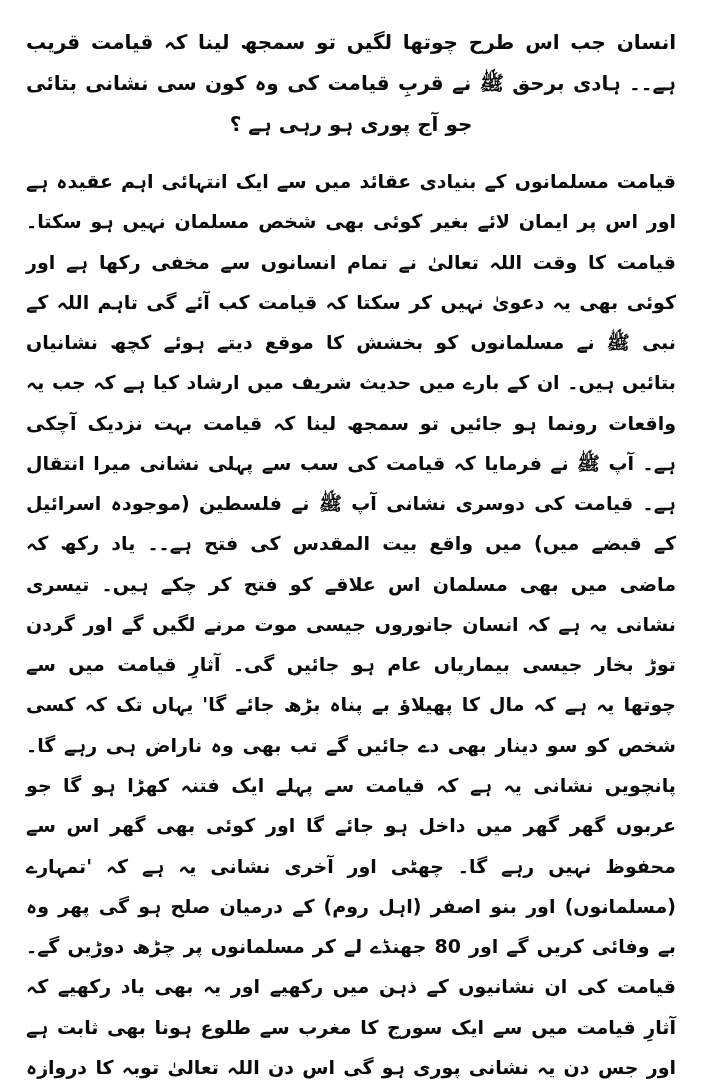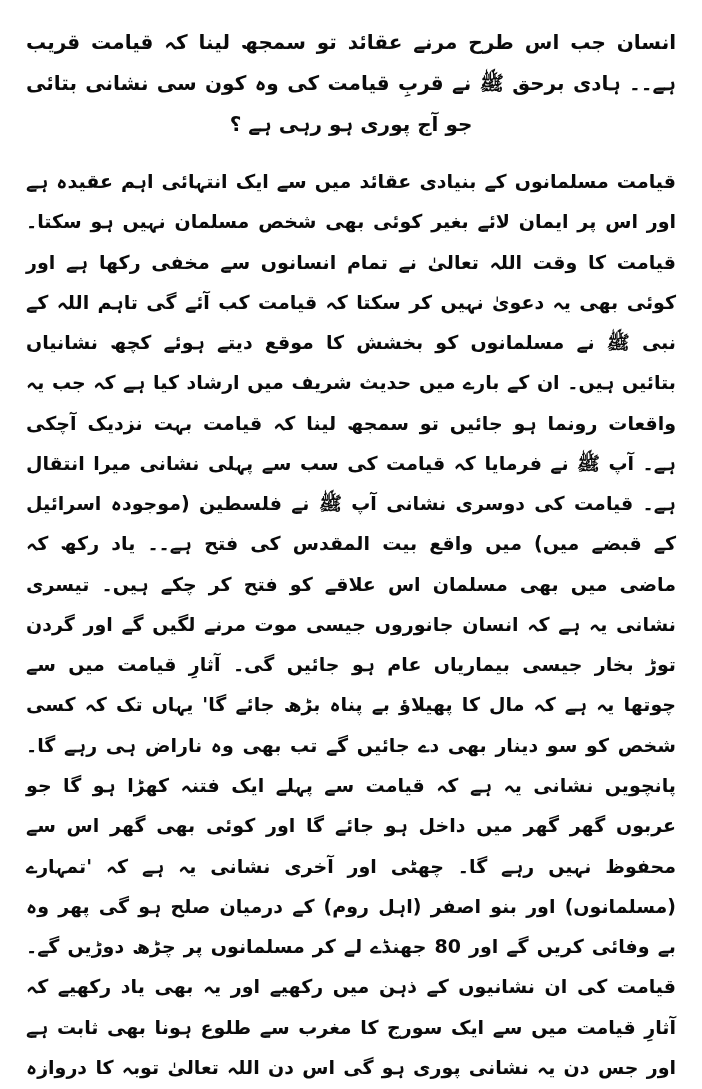--- a/index.html
+++ b/index.html
@@ -45,17 +45,17 @@
     text-align: justify;
     text-align-last: center;
     word-spacing: 1px;
   }
 </style>
 </head>
 <body>
 
 <div class="page">
 
-  <h1 class="urdu-block heading">انسان جب اس طرح مرنے عقائد تو سمجھ لینا کہ قیامت قریب ہے۔۔ ہادی برحق ﷺ نے قربِ قیامت کی وہ کون سی نشانی بتائی جو آج پوری ہو رہی ہے ؟</h1>
+  <h1 class="urdu-block heading">انسان جب اس طرح چوتھا لگیں تو سمجھ لینا کہ قیامت قریب ہے۔۔ ہادی برحق ﷺ نے قربِ قیامت کی وہ کون سی نشانی بتائی جو آج پوری ہو رہی ہے ؟</h1>
 
   <p class="urdu-block body-text">قیامت مسلمانوں کے بنیادی عقائد میں سے ایک انتہائی اہم عقیدہ ہے اور اس پر ایمان لائے بغیر کوئی بھی شخص مسلمان نہیں ہو سکتا۔ قیامت کا وقت اللہ تعالیٰ نے تمام انسانوں سے مخفی رکھا ہے اور کوئی بھی یہ دعویٰ نہیں کر سکتا کہ قیامت کب آئے گی تاہم اللہ کے نبی ﷺ نے مسلمانوں کو بخشش کا موقع دیتے ہوئے کچھ نشانیاں بتائیں ہیں۔ ان کے بارے میں حدیث شریف میں ارشاد کیا ہے کہ جب یہ واقعات رونما ہو جائیں تو سمجھ لینا کہ قیامت بہت نزدیک آچکی ہے۔ آپ ﷺ نے فرمایا کہ قیامت کی سب سے پہلی نشانی میرا انتقال ہے۔ قیامت کی دوسری نشانی آپ ﷺ نے فلسطین (موجودہ اسرائیل کے قبضے میں) میں واقع بیت المقدس کی فتح ہے۔۔ یاد رکھ کہ ماضی میں بھی مسلمان اس علاقے کو فتح کر چکے ہیں۔ تیسری نشانی یہ ہے کہ انسان جانوروں جیسی موت مرنے لگیں گے اور گردن توڑ بخار جیسی بیماریاں عام ہو جائیں گی۔ آثارِ قیامت میں سے چوتھا یہ ہے کہ مال کا پھیلاؤ بے پناہ بڑھ جائے گا' یہاں تک کہ کسی شخص کو سو دینار بھی دے جائیں گے تب بھی وہ ناراض ہی رہے گا۔ پانچویں نشانی یہ ہے کہ قیامت سے پہلے ایک فتنہ کھڑا ہو گا جو عربوں گھر گھر میں داخل ہو جائے گا اور کوئی بھی گھر اس سے محفوظ نہیں رہے گا۔ چھٹی اور آخری نشانی یہ ہے کہ 'تمہارے (مسلمانوں) اور بنو اصفر (اہل روم) کے درمیان صلح ہو گی پھر وہ بے وفائی کریں گے اور 80 جھنڈے لے کر مسلمانوں پر چڑھ دوڑیں گے۔ قیامت کی ان نشانیوں کے ذہن میں رکھیے اور یہ بھی یاد رکھیے کہ آثارِ قیامت میں سے ایک سورج کا مغرب سے طلوع ہونا بھی ثابت ہے اور جس دن یہ نشانی پوری ہو گی اس دن اللہ تعالیٰ توبہ کا دروازہ بند کر دے گا' پھر کسی کی توبہ قبول نہیں ہو گی۔ اس لیے ہر وقت اللہ سے استغفار طلب کرتے رہیے اور لازمی دعا کا حصہ بنائیے کہ وہ</p>
 
 </div>
 
 </body></html>

